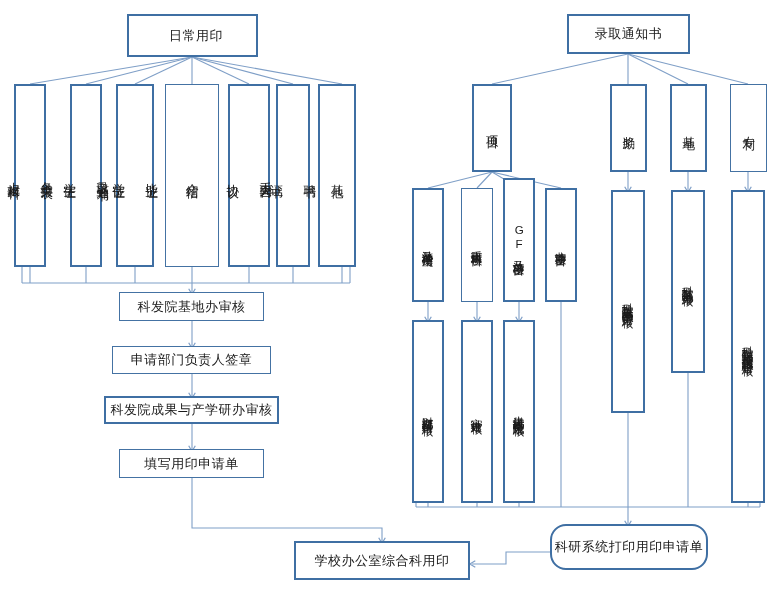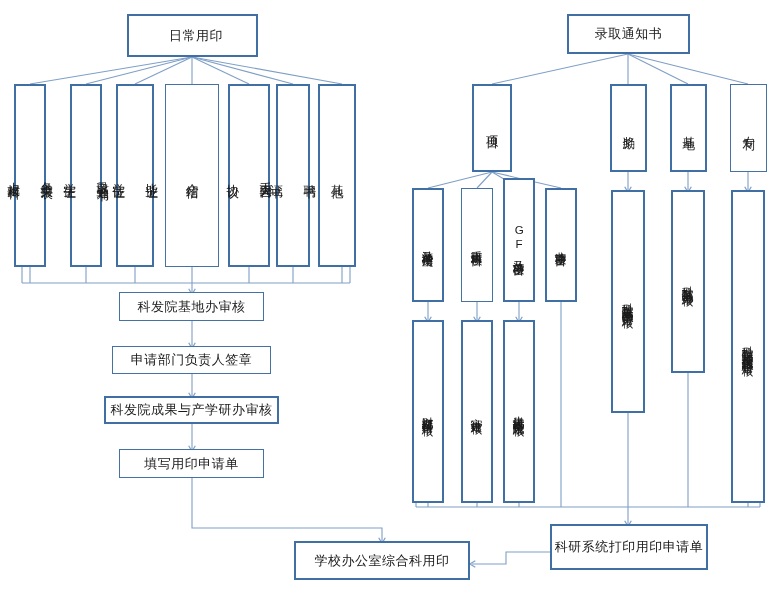--- a/index.html
+++ b/index.html
@@ -203,21 +203,21 @@
   <div class="node thick v sm" style="left:611px;top:190px;width:34px;height:223px;">
     <span>科发院成果与产学研办审核</span>
   </div>
   <div class="node thick v sm" style="left:671px;top:190px;width:34px;height:183px;">
     <span>科发院基地办审核</span>
   </div>
   <div class="node thick v sm" style="left:731px;top:190px;width:34px;height:313px;">
     <span>科发院知识产权与技术转移中心审核</span>
   </div>
 
-  <div class="node thick h" style="left:550px;top:524px;width:158px;height:46px;">
+  <div class="node thick h" style="left:550px;top:524px;width:158px;height:46px;border-radius:16px;">
     <span>科研系统打印用印申请单</span>
   </div>
 
   <div class="node thick h" style="left:294px;top:541px;width:176px;height:39px;justify-content:center;">
     <span>学校办公室综合科用印</span>
   </div>
 
 </div>
 
 </body></html>

